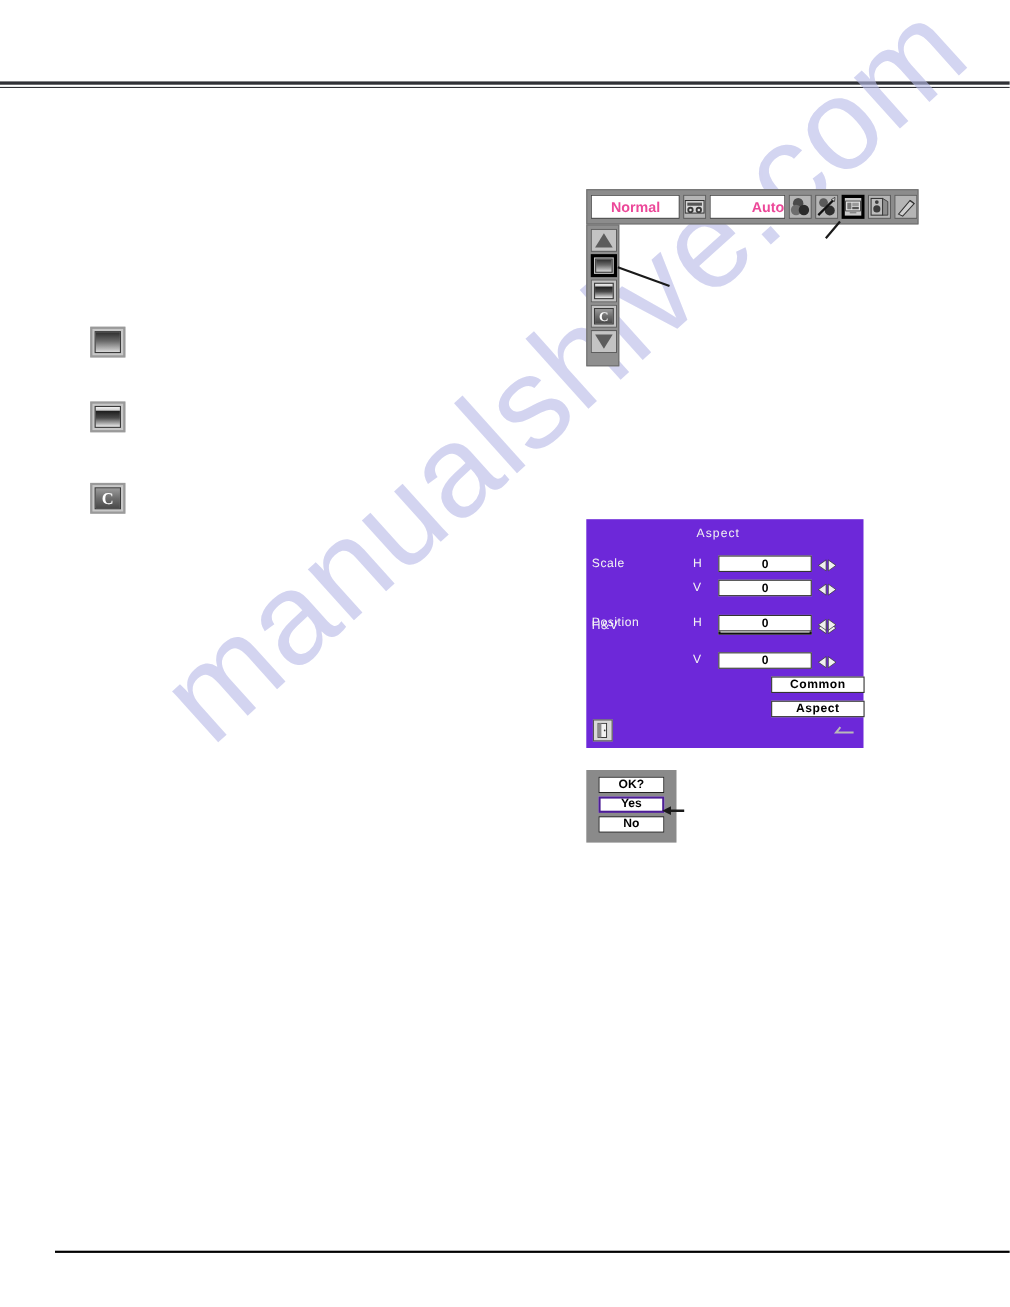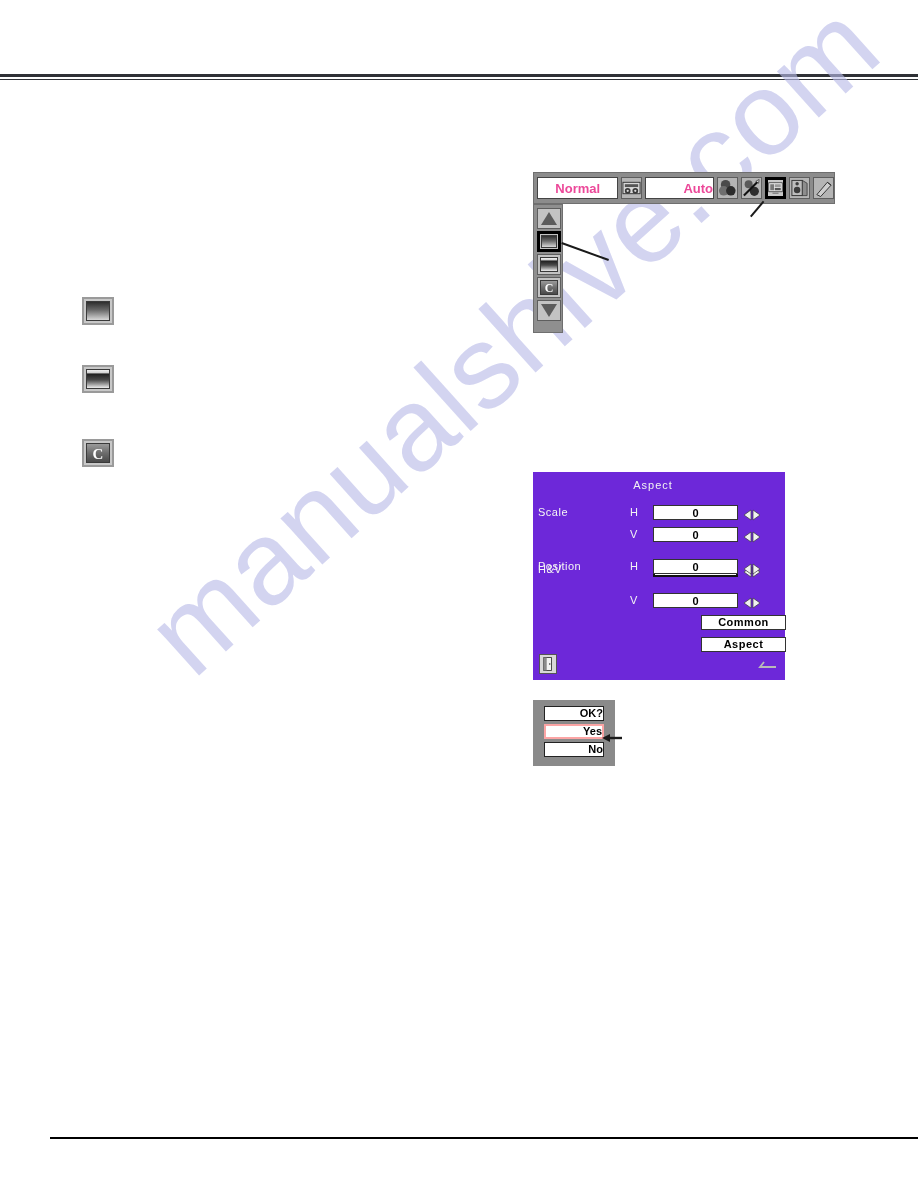--- a/index.html
+++ b/index.html
@@ -304,27 +304,27 @@
     box-sizing: border-box;
   }
   .confirm-btn {
     width: 60px;
     height: 15px;
     line-height: 13px;
     margin: 0 auto 3px;
     background: #fff;
     border: 1px solid #222;
     box-sizing: border-box;
-    text-align: right;
+    text-align: center;
     font-size: 11px;
     font-weight: bold;
     color: #000;
     font-family: "Liberation Sans", sans-serif;
   }
-  .confirm-btn.thick { border: 2px solid #fca5a5; line-height: 11px; }
+  .confirm-btn.thick { border: 2px solid #4c1d95; line-height: 11px; }
   .confirm-arrow {
     position: absolute;
     left: 68px;
     top: 30px;
     width: 22px;
     height: 12px;
   }
 </style>
 </head>
 <body>

